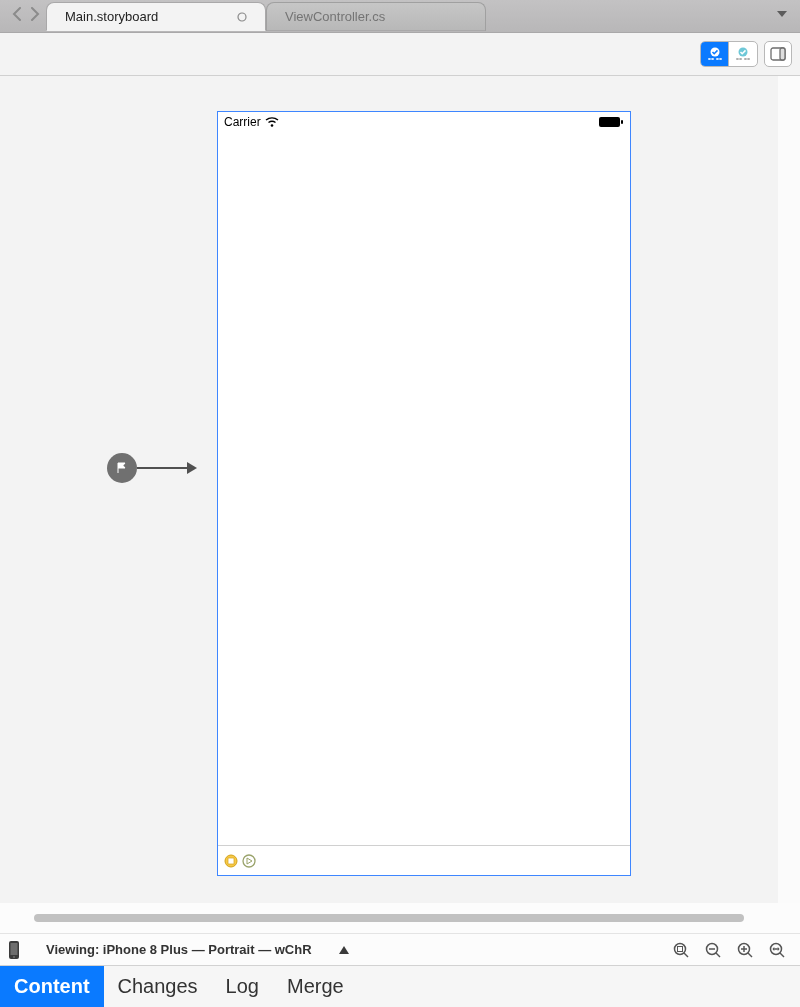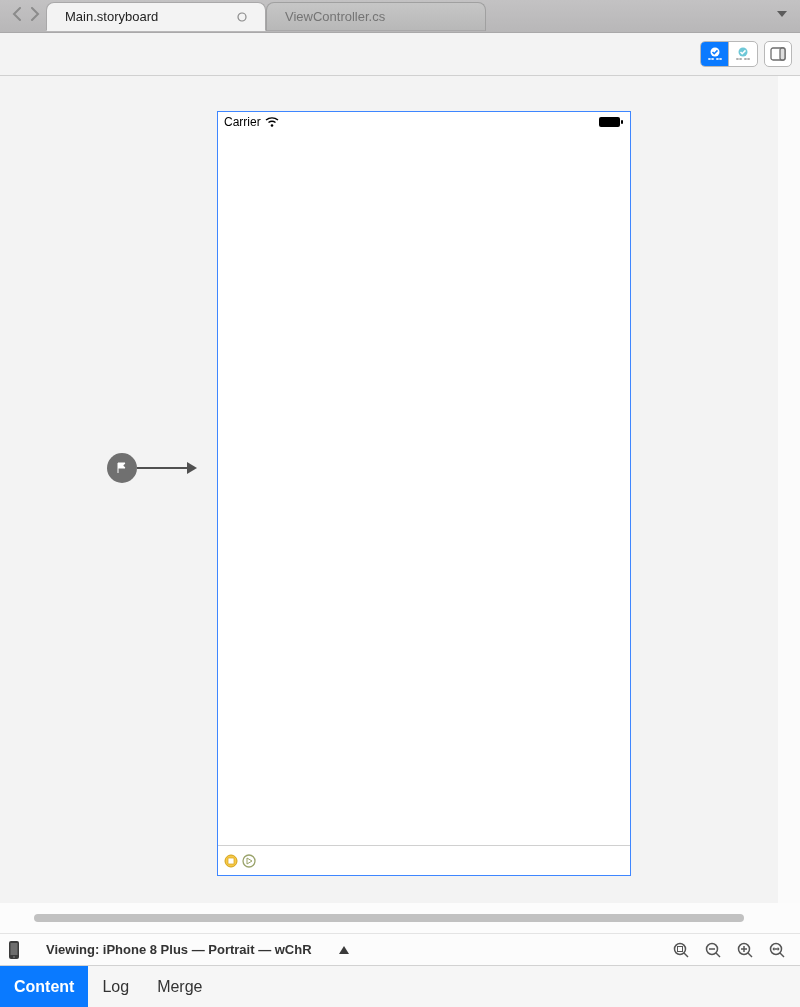--- a/index.html
+++ b/index.html
@@ -167,21 +167,21 @@
   }
   .viewing-right { margin-left:auto; display:flex; gap:14px; padding-right:6px;}
 
   
   .footer {
     height:42px;
     background:#f6f6f6;
     border-top:1px solid #d2d2d2;
     display:flex;
     align-items:stretch;
-    font-size:16px;
+    font-size:20px;
   }
   .footer-tab {
     padding:0 14px;
     display:flex; align-items:center;
     color:#333;
     cursor:pointer;
   }
   .footer-tab.active {
     background:#0a7aff;
     color:#fff;
@@ -345,18 +345,21 @@
         </svg>
     </span>
   </div>
 </div>
 
 <div class="footer">
   <div class="footer-tab active">
     <span>Content</span>
   </div>
   <div class="footer-tab">
+    <span>Changes</span>
+  </div>
+  <div class="footer-tab">
     <span>Log</span>
   </div>
   <div class="footer-tab">
     <span>Merge</span>
   </div>
 </div>
 
 </body></html>

